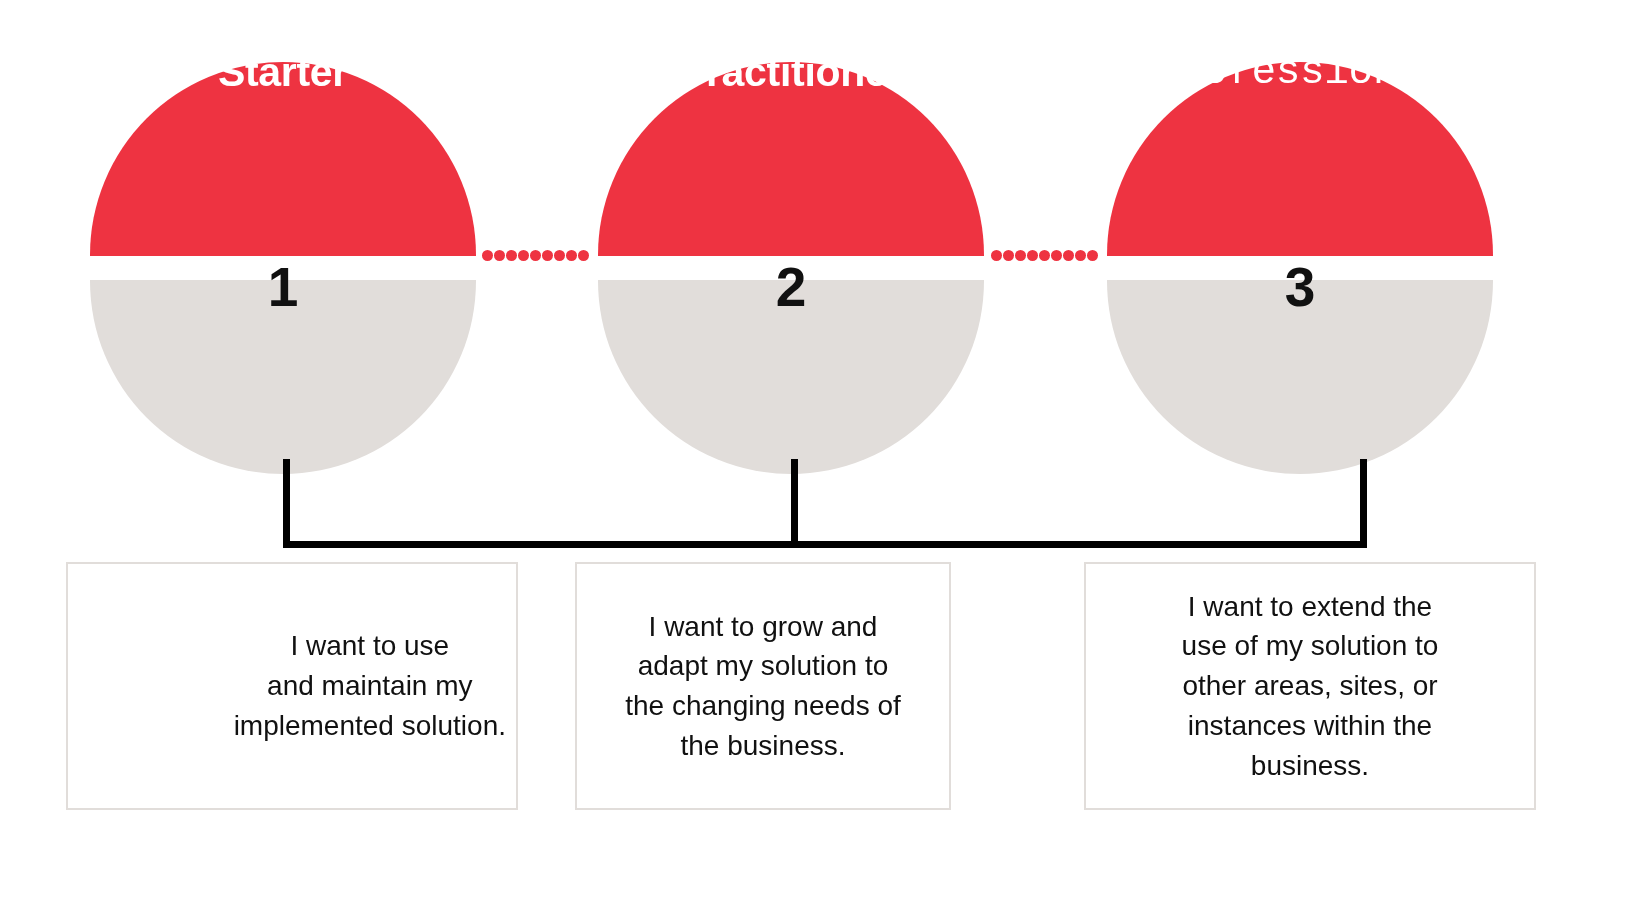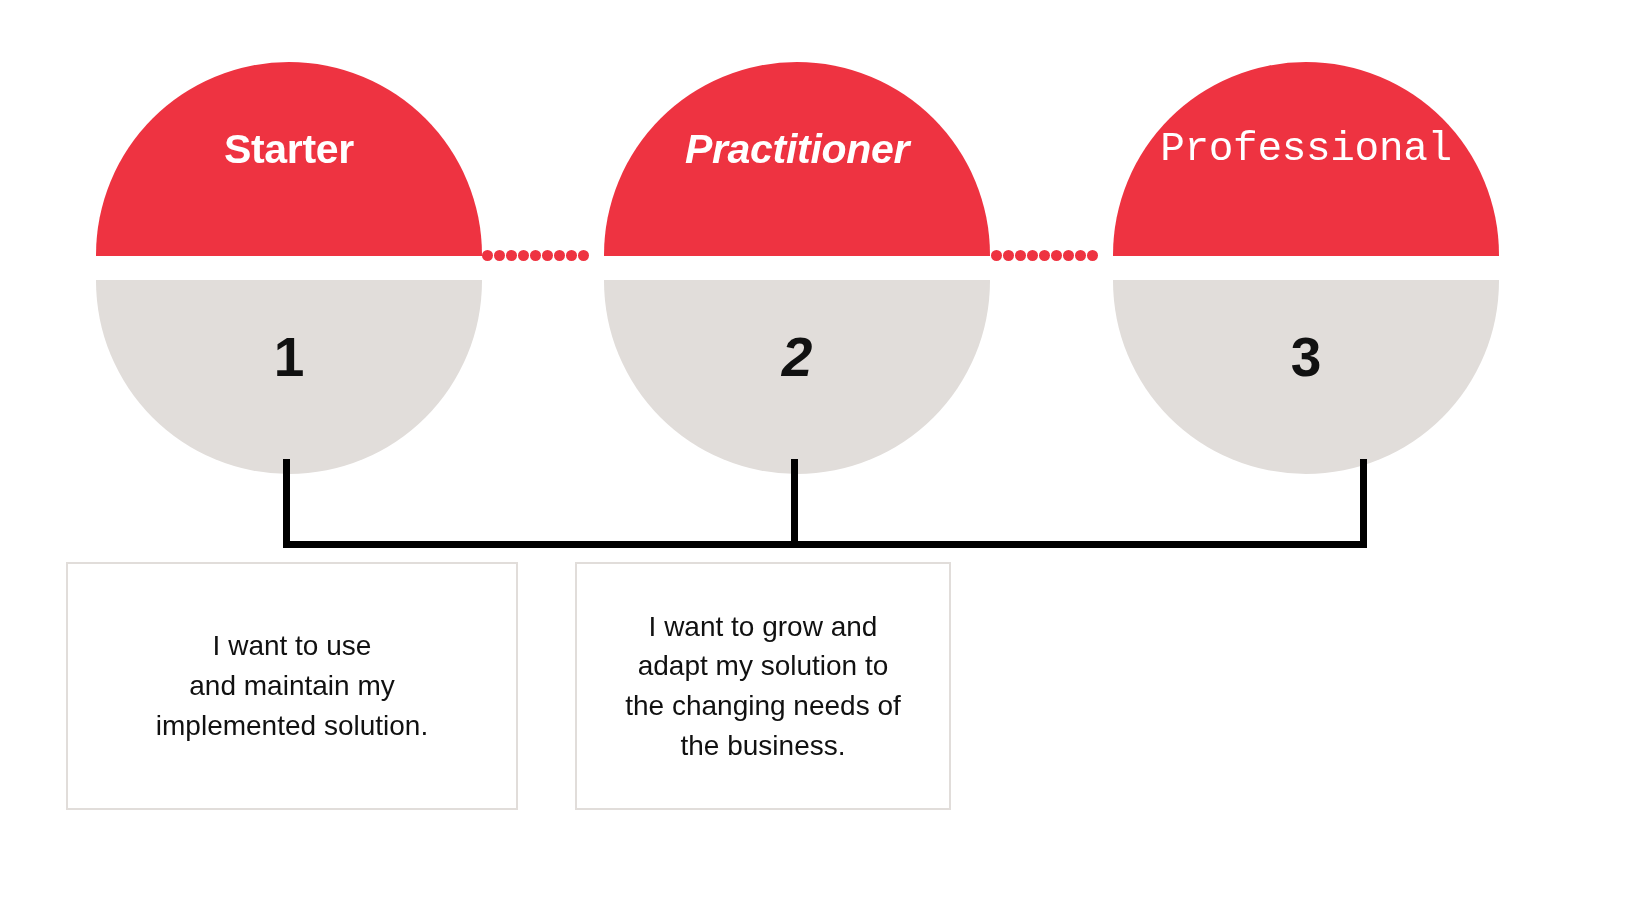--- a/index.html
+++ b/index.html
@@ -20,25 +20,25 @@
   }
 
   
   .stage-node {
     position: absolute;
     width: 386px;
     height: 396px;
   }
   .half {
     position: absolute;
-    left: 6px;
+    left: 0;
     width: 386px;
     height: 194px;
     display: flex;
-    align-items: center;
+    align-items: flex-start;
     justify-content: center;
     box-sizing: border-box;
   }
   .half-top {
     top: 0;
     background: #ee3341;
     border-radius: 193px 193px 0 0;
   }
   .half-bottom {
     top: 218px;
@@ -131,21 +131,21 @@
 
   <div class="stage-node" style="left:90px; top:62px;">
     <div class="half half-top">
       <span class="stage-title">Starter</span>
     </div>
     <div class="half half-bottom">
       <span class="stage-number">1</span>
     </div>
   </div>
 
-  <div class="stage-node" style="left:598px; top:62px;font-style:italic;">
+  <div class="stage-node" style="left:598px; top:62px;">
     <div class="half half-top">
       <span class="stage-title">Practitioner</span>
     </div>
     <div class="half half-bottom">
       <span class="stage-number">2</span>
     </div>
   </div>
 
   <div class="stage-node" style="left:1107px; top:62px;">
     <div class="half half-top">
@@ -178,25 +178,32 @@
     <span class="dot"></span>
     <span class="dot"></span>
     <span class="dot"></span>
   </div>
 
   <div class="bracket-bar"></div>
   <div class="bracket-stem" style="left:283px;"></div>
   <div class="bracket-stem" style="left:791px;"></div>
   <div class="bracket-stem" style="left:1360px;"></div>
 
-  <div class="desc-box" style="left:66px; width:452px;">
+  <div class="desc-box" style="left:66px; width:452px;justify-content:flex-end;">
     <span class="desc-text">I want to use
 and maintain my
 implemented solution.</span>
   </div>
   <div class="desc-box" style="left:575px; width:376px;">
     <span class="desc-text">I want to grow and
 adapt my solution to
 the changing needs of
 the business.</span>
   </div>
+  <div class="desc-box" style="left:1084px; width:452px;">
+    <span class="desc-text">I want to extend the
+use of my solution to
+other areas, sites, or
+instances within the
+business.</span>
+  </div>
 
 </div>
 
 </body></html>

